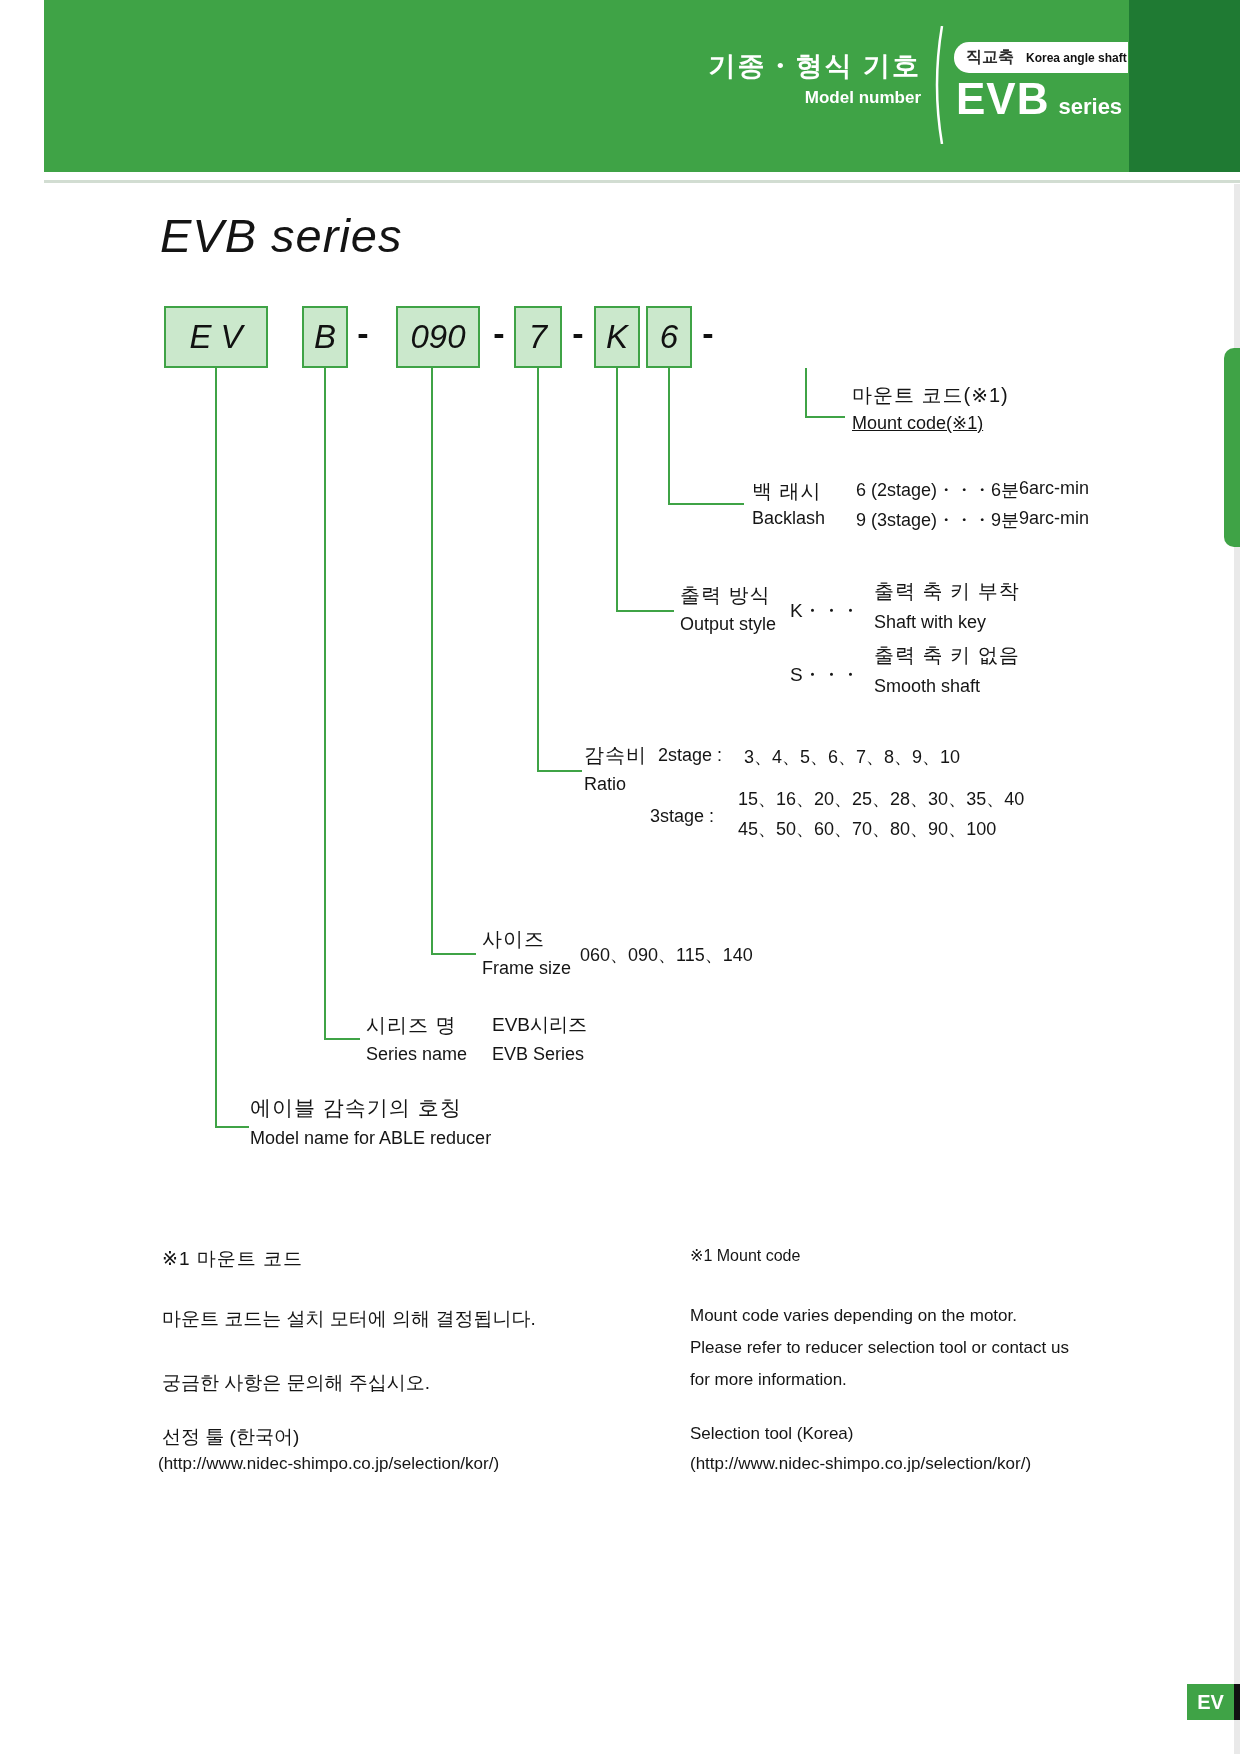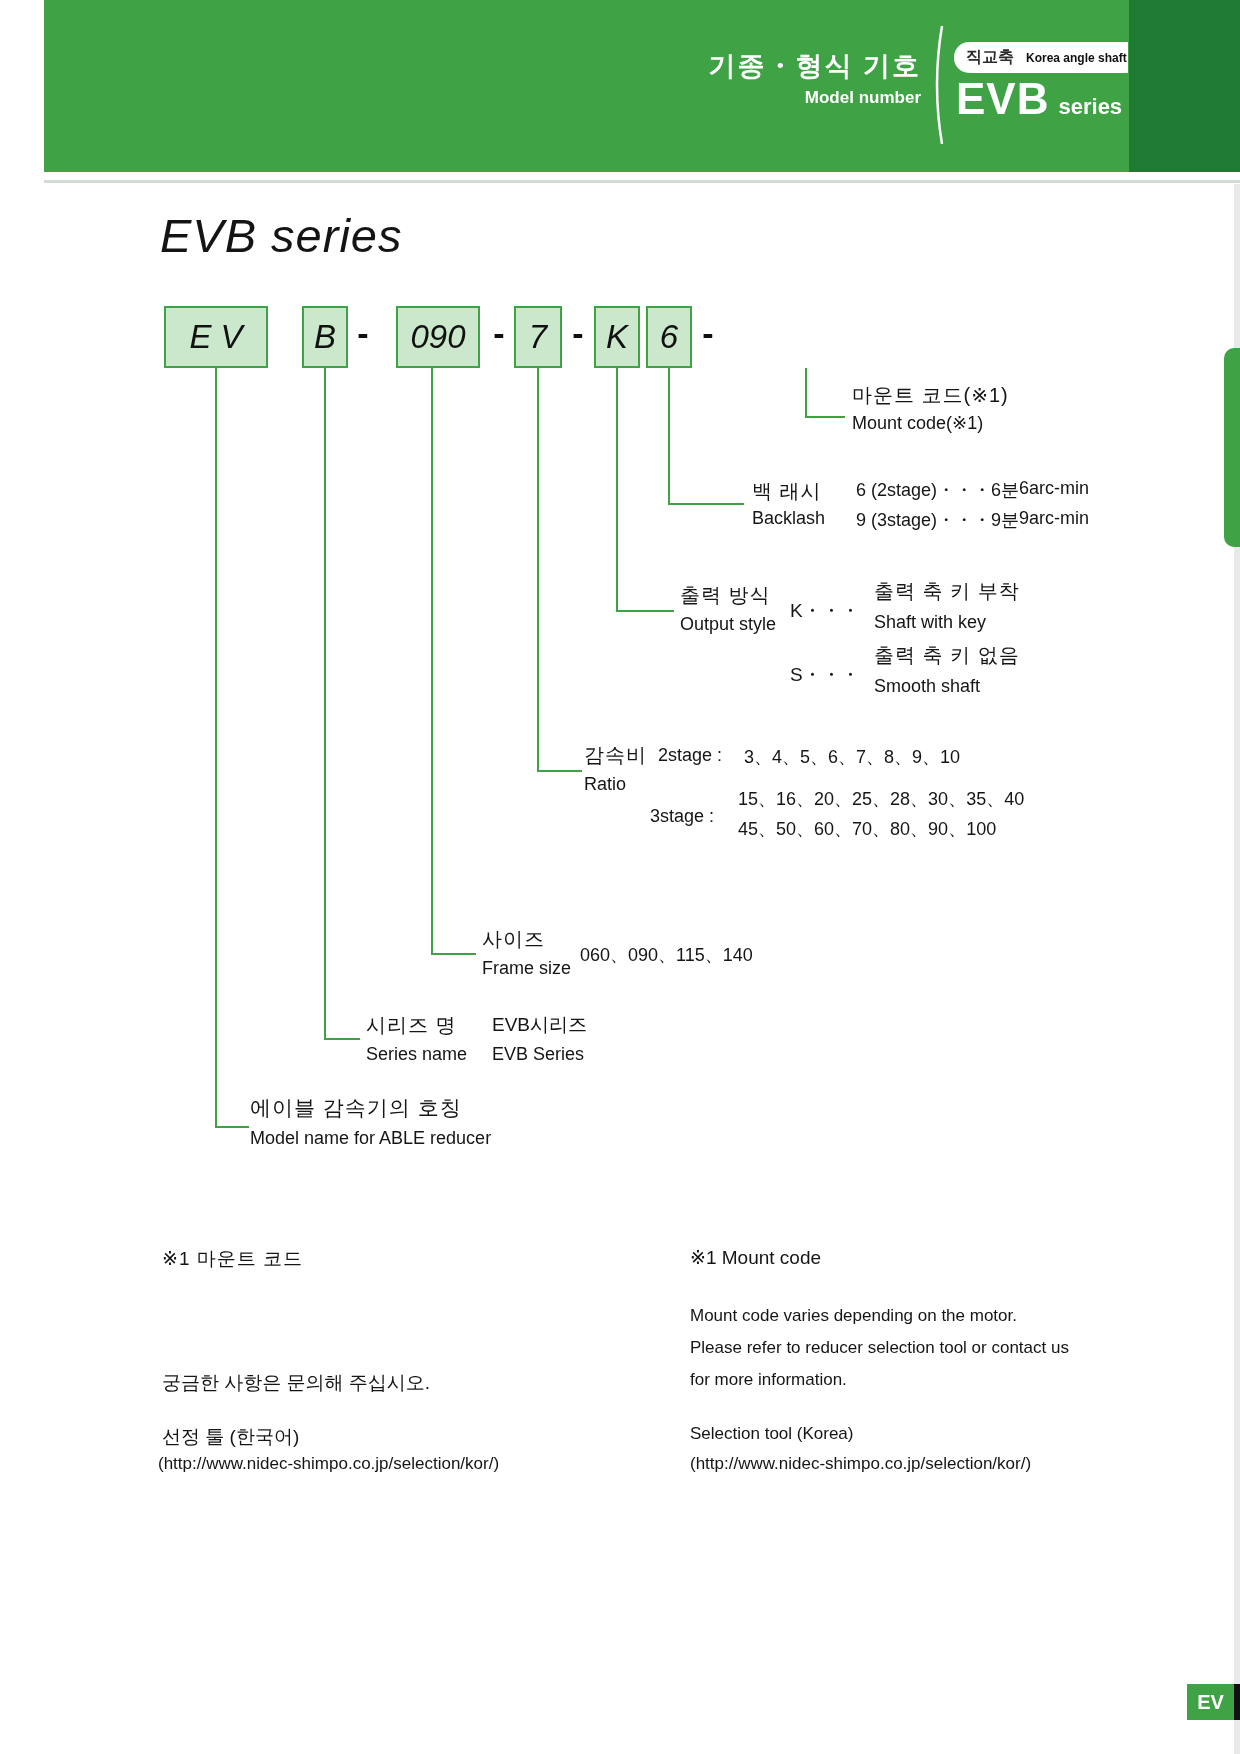--- a/index.html
+++ b/index.html
@@ -34,21 +34,21 @@
   .vline{width:2px;}
   .hline{height:2px;}
 
   
   .ko-l{font-size:20px;color:#151515;letter-spacing:1px;}
   .en-l{font-size:18px;color:#151515;}
   .val{font-size:18px;color:#151515;}
 
   
   .fn-t-ko{font-size:19px;color:#151515;letter-spacing:1px;}
-  .fn-t-en{font-size:19px;color:#151515;text-align:right;}
+  .fn-t-en{font-size:16px;color:#151515;text-align:right;}
   .fn-ko{font-size:19px;color:#151515;}
   .fn-en{font-size:17px;color:#151515;}
 
   
   .side-strip{left:1190px;top:184px;width:50px;height:1570px;background:#E9E9E9;}
   .side-tab{left:1180px;top:348px;width:60px;height:199px;background:#3FA346;border-radius:10px 0 0 10px;
             display:flex;align-items:center;justify-content:center;}
   .side-tab span{writing-mode:vertical-rl;color:#fff;font-size:17px;font-weight:bold;letter-spacing:5px;}
   .side-able{left:1190px;top:558px;width:50px;display:flex;justify-content:center;}
   .side-able span{writing-mode:vertical-rl;color:#3FA346;font-size:13px;font-weight:bold;letter-spacing:2px;}
@@ -107,21 +107,21 @@
   <div class="abs vline" style="left:493px;top:368px;height:404px;"></div>
   <div class="abs hline" style="left:493px;top:770px;width:45px;"></div>
   <div class="abs vline" style="left:387px;top:368px;height:587px;"></div>
   <div class="abs hline" style="left:387px;top:953px;width:45px;"></div>
   <div class="abs vline" style="left:280px;top:368px;height:672px;"></div>
   <div class="abs hline" style="left:280px;top:1038px;width:36px;"></div>
   <div class="abs vline" style="left:171px;top:368px;height:760px;"></div>
   <div class="abs hline" style="left:171px;top:1126px;width:34px;"></div>
 
   <div class="abs ko-l" style="left:808px;top:382px;">마운트 코드(※1)</div>
-  <div class="abs en-l" style="left:808px;top:412px;">Mount code(※1)</div>
+  <div class="abs en-l" style="left:808px;top:412px;text-decoration:underline;">Mount code(※1)</div>
 
   <div class="abs ko-l" style="left:708px;top:478px;">백 래시</div>
   <div class="abs en-l" style="left:708px;top:508px;">Backlash</div>
   <div class="abs val" style="left:812px;top:478px;">6 (2stage)・・・6분</div>
   <div class="abs val" style="left:975px;top:478px;">6arc-min</div>
   <div class="abs val" style="left:812px;top:508px;">9 (3stage)・・・9분</div>
   <div class="abs val" style="left:975px;top:508px;">9arc-min</div>
 
   <div class="abs ko-l" style="left:636px;top:582px;">출력 방식</div>
   <div class="abs en-l" style="left:636px;top:614px;">Output style</div>
@@ -146,20 +146,21 @@
 
   <div class="abs ko-l" style="left:322px;top:1012px;">시리즈 명</div>
   <div class="abs en-l" style="left:322px;top:1044px;">Series name</div>
   <div class="abs val" style="left:448px;top:1012px;font-size:19px;">EVB시리즈</div>
   <div class="abs en-l" style="left:448px;top:1044px;">EVB Series</div>
 
   <div class="abs ko-l" style="left:206px;top:1094px;font-size:21px;">에이블 감속기의 호칭</div>
   <div class="abs en-l" style="left:206px;top:1128px;">Model name for ABLE reducer</div>
 
   <div class="abs fn-t-ko" style="left:118px;top:1246px;">※1 마운트 코드</div>
+  <div class="abs fn-ko" style="left:118px;top:1306px;">마운트 코드는 설치 모터에 의해 결정됩니다.</div>
   <div class="abs fn-ko" style="left:118px;top:1370px;">궁금한 사항은 문의해 주십시오.</div>
   <div class="abs fn-ko" style="left:118px;top:1424px;">선정 툴 (한국어)</div>
   <div class="abs fn-en" style="left:114px;top:1454px;">(http://www.nidec-shimpo.co.jp/selection/kor/)</div>
 
   <div class="abs fn-t-en" style="left:646px;top:1246px;">※1 Mount code</div>
   <div class="abs fn-en" style="left:646px;top:1306px;">Mount code varies depending on the motor.</div>
   <div class="abs fn-en" style="left:646px;top:1338px;">Please refer to reducer selection tool or contact us</div>
   <div class="abs fn-en" style="left:646px;top:1370px;">for more information.</div>
   <div class="abs fn-en" style="left:646px;top:1424px;">Selection tool (Korea)</div>
   <div class="abs fn-en" style="left:646px;top:1454px;">(http://www.nidec-shimpo.co.jp/selection/kor/)</div>

